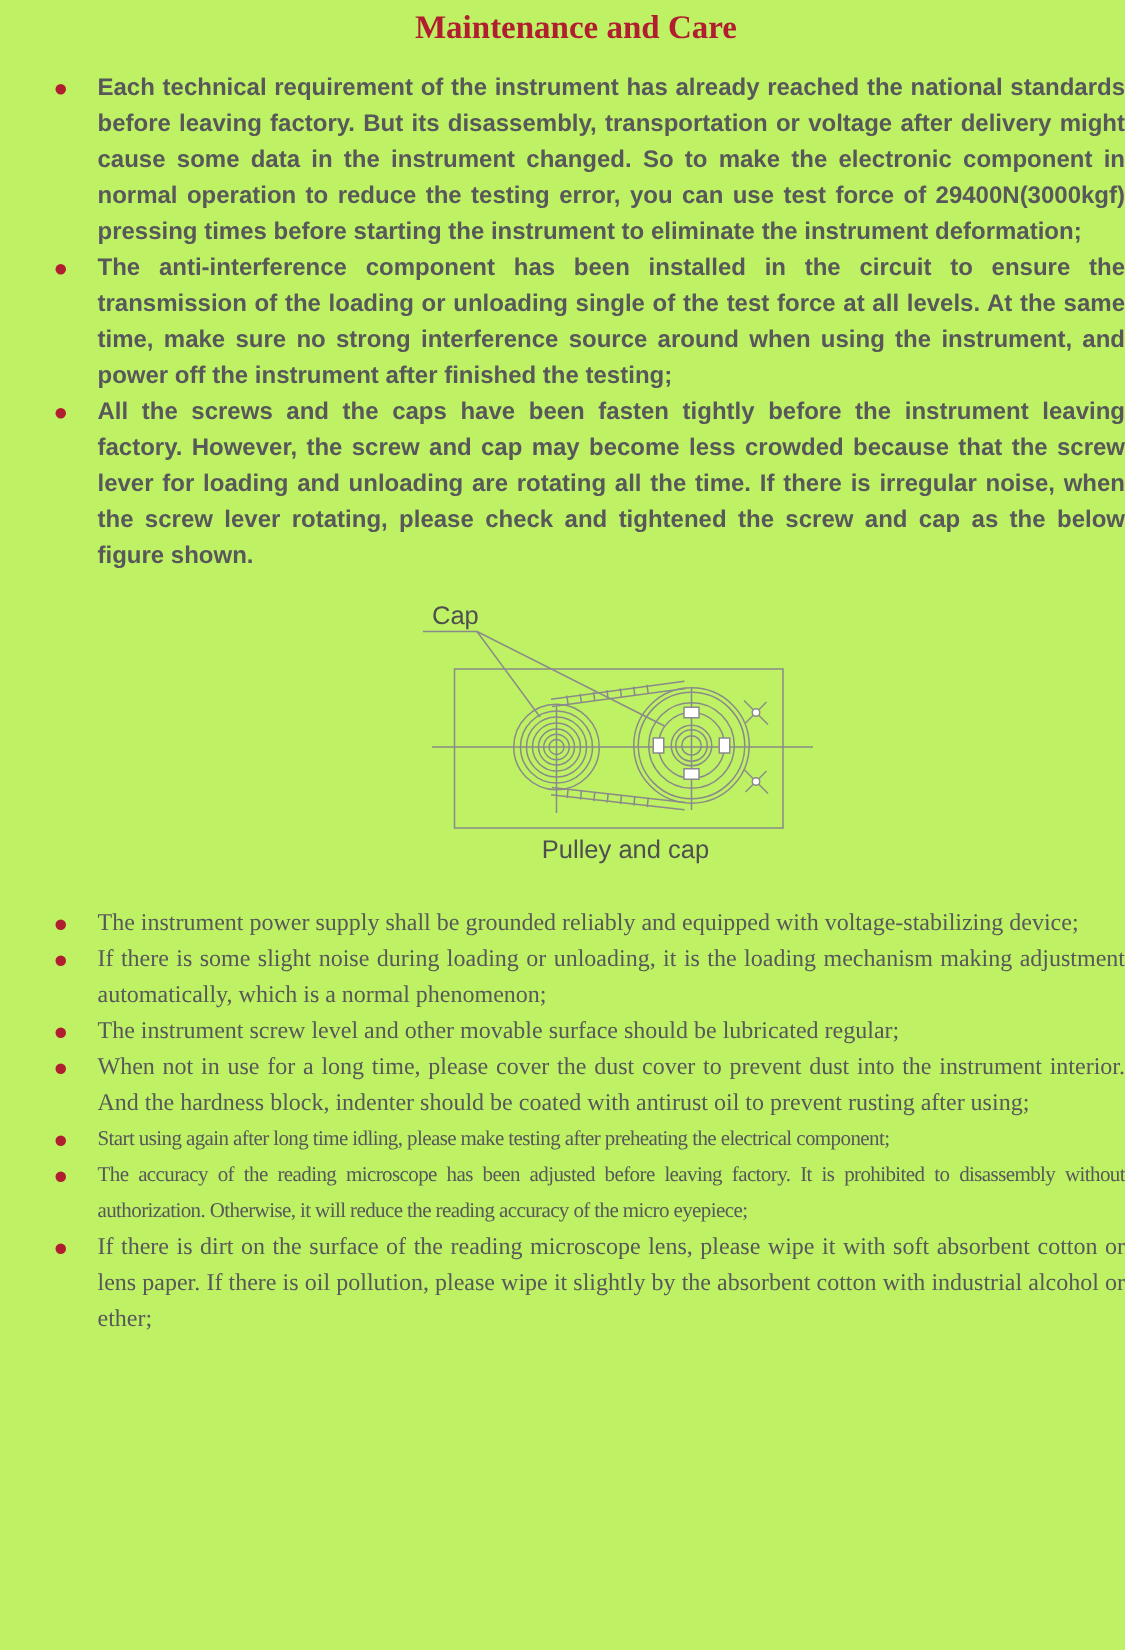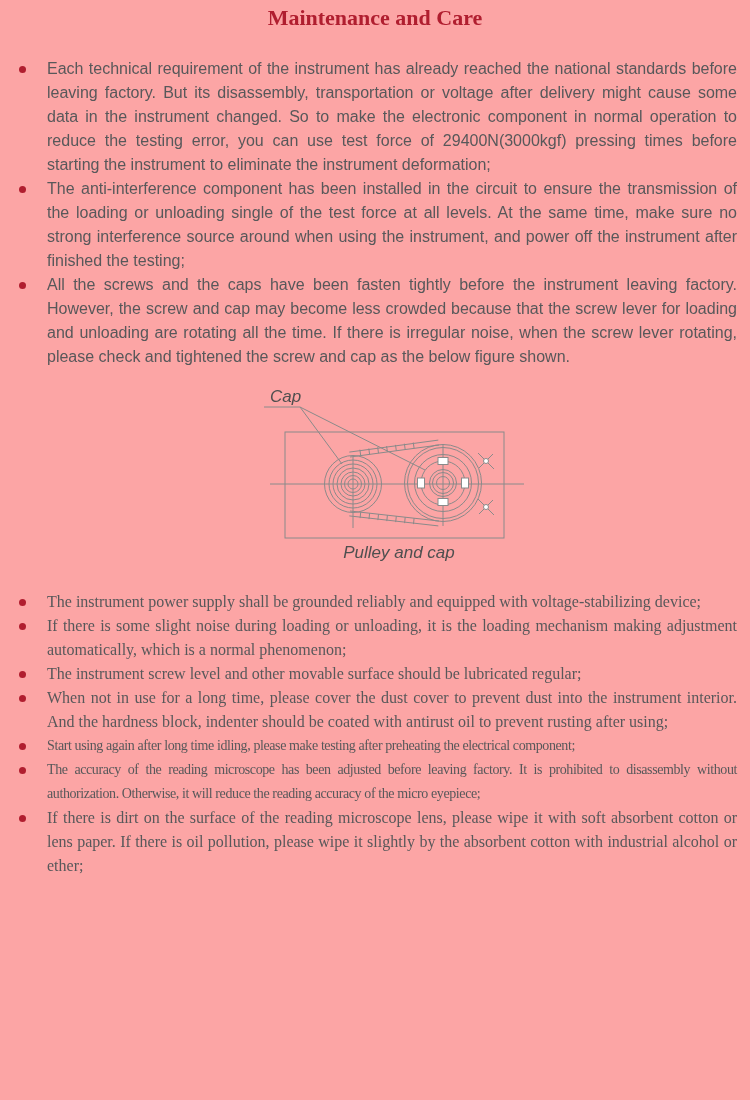--- a/index.html
+++ b/index.html
@@ -1,31 +1,31 @@
 <!DOCTYPE html>
 <html style="--accent: #B01E2F; --body_text: #58585A; --line: #8A8A8A; --figure_text: #4F4F4F;"><head>
 <meta charset="utf-8">
 <style>
   * { margin:0; padding:0; box-sizing:border-box; }
   html,body { background:#ffffff; }
   body { width:750px; height:1100px; font-family:"Liberation Sans", sans-serif; }
-  .page { position:relative; width:750px; height:1100px; background:#fca5a5; overflow:hidden; }
+  .page { position:relative; width:750px; height:1100px; background:#bef264; overflow:hidden;padding-left:18px; }
 
   .title {
     padding-top:5px;
     text-align:center;
     font-family:"Liberation Serif", serif;
     font-weight:700;
     font-size:22px;
     line-height:26px;
     color: var(--accent, #B01E2F);
   }
 
   ul.bullets { list-style:none; }
-  ul.bullets.top { margin-top:26px; }
+  ul.bullets.top { margin-top:16px;font-weight:bold; }
   ul.bullets.bottom { margin-top:27px;font-family:Liberation Serif, serif; }
 
   li.bullet-item { display:flex; align-items:flex-start; }
   .dot {
     flex:0 0 7px;
     width:7px; height:7px;
     border-radius:50%;
     background: var(--accent, #B01E2F);
     margin:9px 0 0 19px;
   }
@@ -37,21 +37,21 @@
     line-height:24px;
     color: var(--body_text, #58585A);
   }
   .txt.tight {
     font-size:14px;
     letter-spacing:-0.4px;
   }
 
   figure.diagram {
     margin:8px 0 4px 250px;
-    width:280px; height:186px;font-style:italic;
+    width:280px; height:186px;
   }
   figure.diagram svg { display:block; }
   .fig-line { stroke: var(--line, #8A8A8A); stroke-width:1; fill:none; }
   .fig-fillmask { stroke: var(--line, #8A8A8A); stroke-width:1; fill:#ffffff; }
   .fig-text { font-family:"Liberation Sans", sans-serif; fill: var(--figure_text, #4F4F4F); }
 </style>
 </head>
 <body>
 
 <div class="page">

